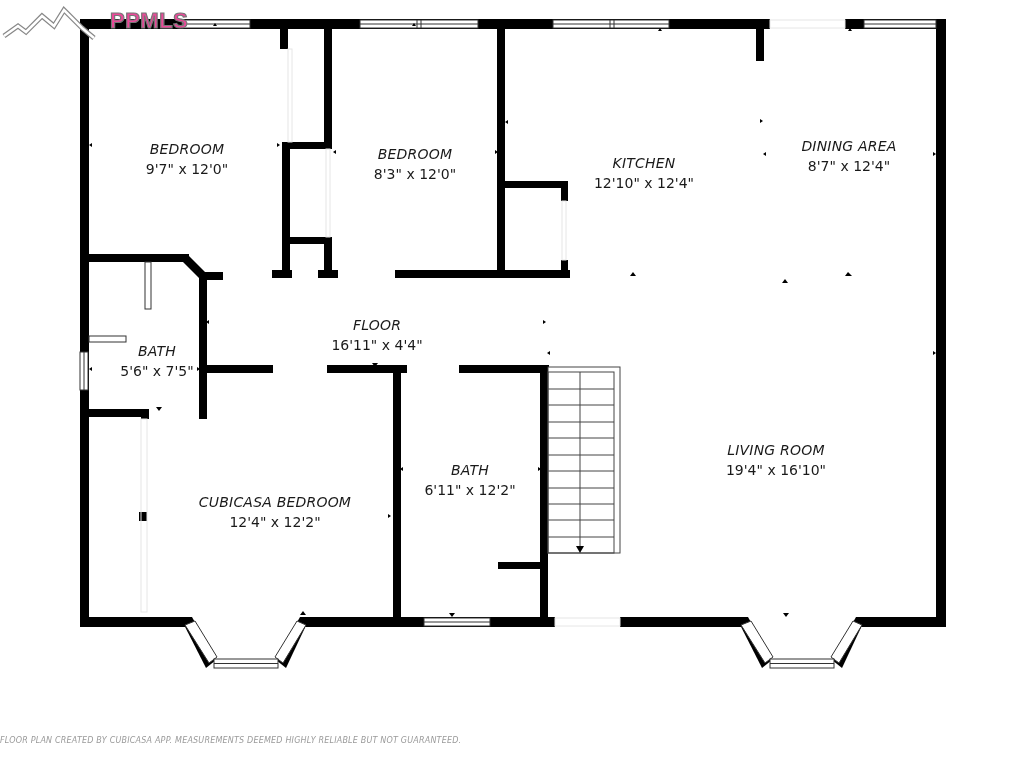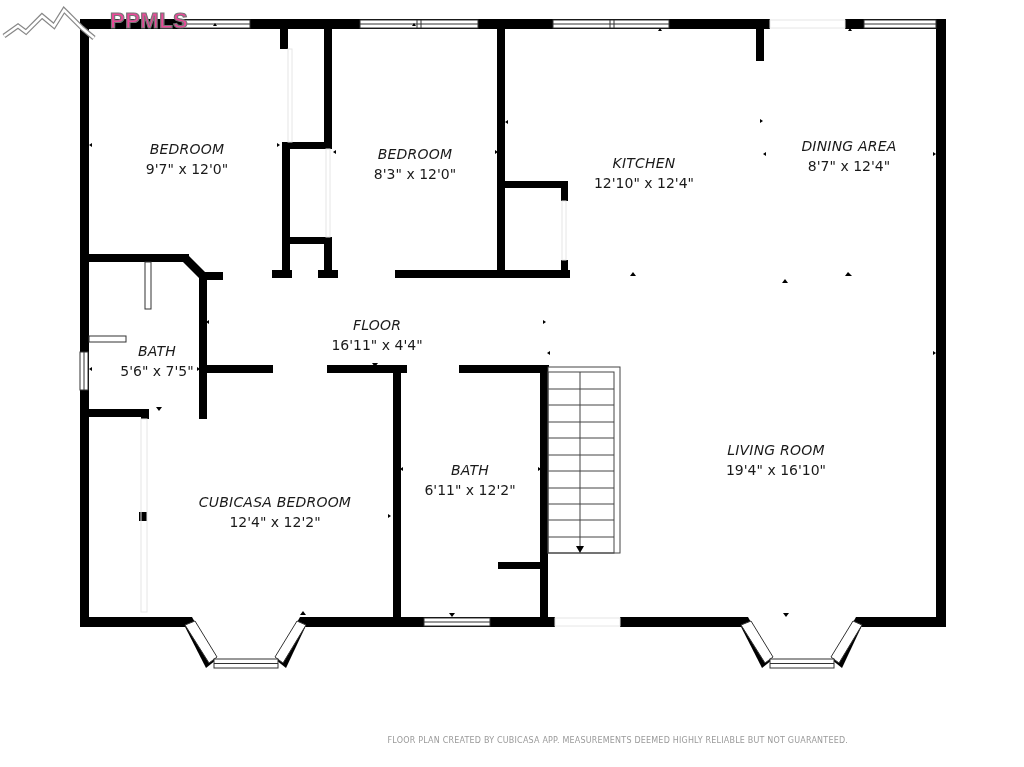--- a/index.html
+++ b/index.html
@@ -1,21 +1,21 @@
 <!DOCTYPE html>
 <html><head>
 <meta charset="utf-8">
 <style>
   html, body { margin:0; padding:0; background:#ffffff; }
   body { width:1024px; height:767px; position:relative; overflow:hidden; font-family:"DejaVu Sans", sans-serif; }
   #plan { position:absolute; left:0; top:0; width:1024px; height:767px; }
   .label { position:absolute; text-align:center; color:#1a1a1a; transform:translateX(-50%); white-space:nowrap; line-height:20px; }
   .label .name { font-size:14px; display:block; letter-spacing:0.2px;font-style:italic; }
   .label .dims { font-size:14px; display:block; }
-  .footer { position:absolute; left:0; width:848px; top:736px; text-align:right; font-size:8px; color:#9a9a9a; letter-spacing:0.2px; }
+  .footer { position:absolute; left:0; width:848px; top:736px; text-align:left; font-size:8px; color:#9a9a9a; letter-spacing:0.2px;font-style:italic; }
   .logo { position:absolute; left:2px; top:0px; width:210px; height:60px; }
   .logo .brand { position:absolute; left:108px; top:8px; font-family:"Liberation Sans", sans-serif; font-weight:bold; font-size:22px; color:#ec4899; -webkit-text-stroke:1.2px #777; letter-spacing:0.5px; }
   .logo .copy { position:absolute; left:2px; top:36px; font-family:"Liberation Sans", sans-serif; font-weight:bold; font-size:17px; color:#fff; -webkit-text-stroke:1px #777; letter-spacing:0.3px; }
 </style>
 </head>
 <body>
 
 <svg id="plan" viewBox="0 0 1024 767" xmlns="http://www.w3.org/2000/svg">
   <g fill="#000">
 

